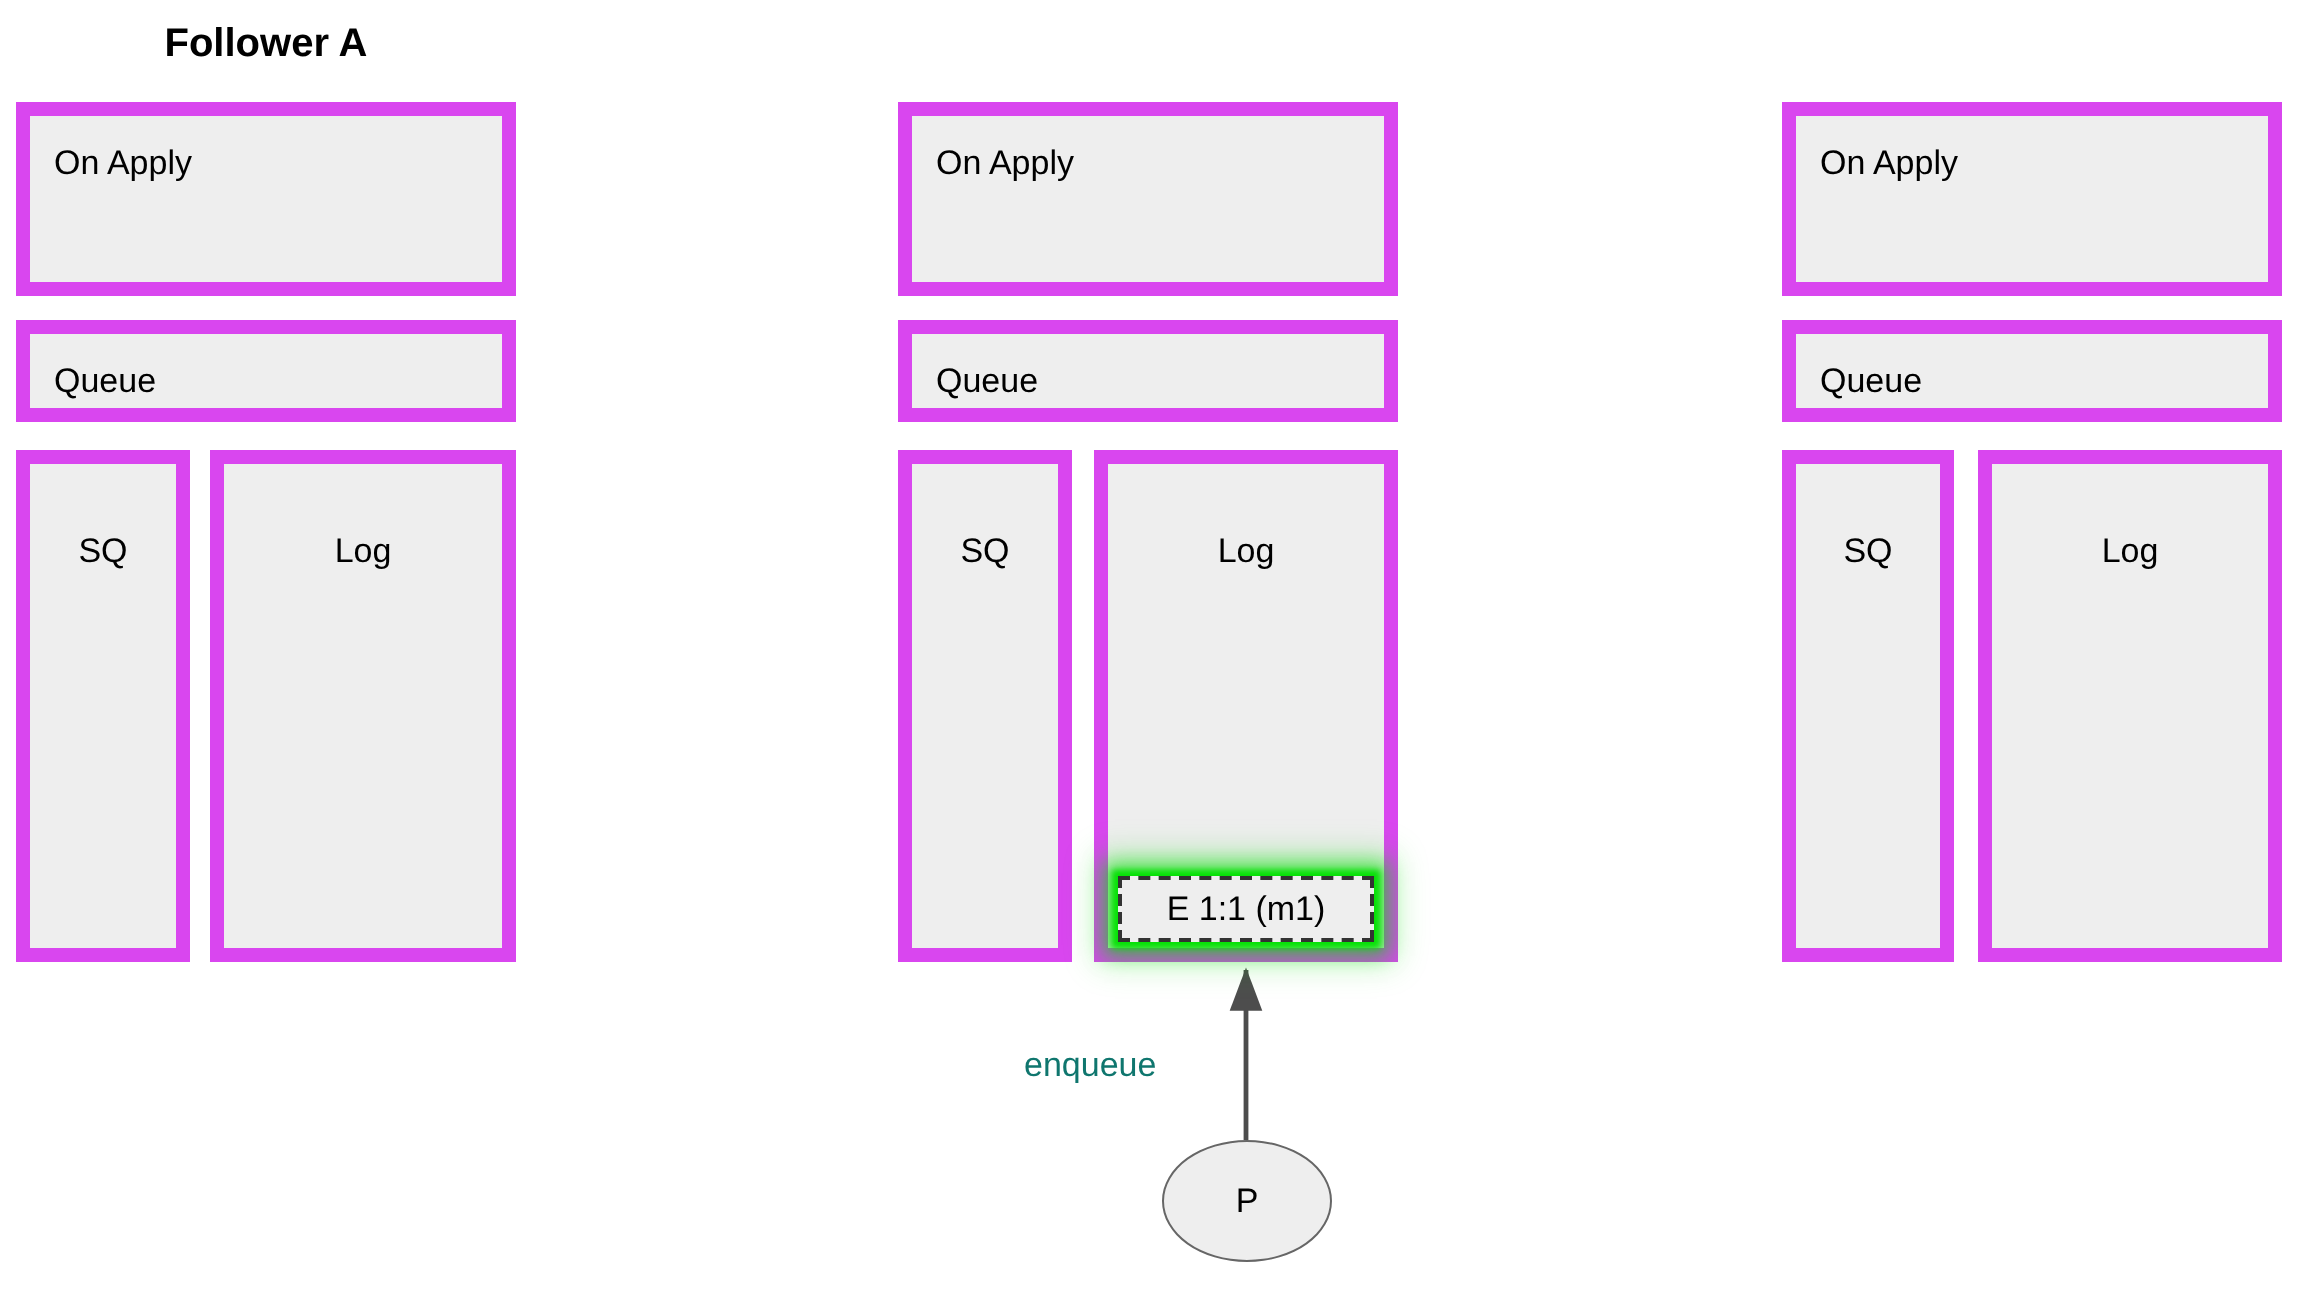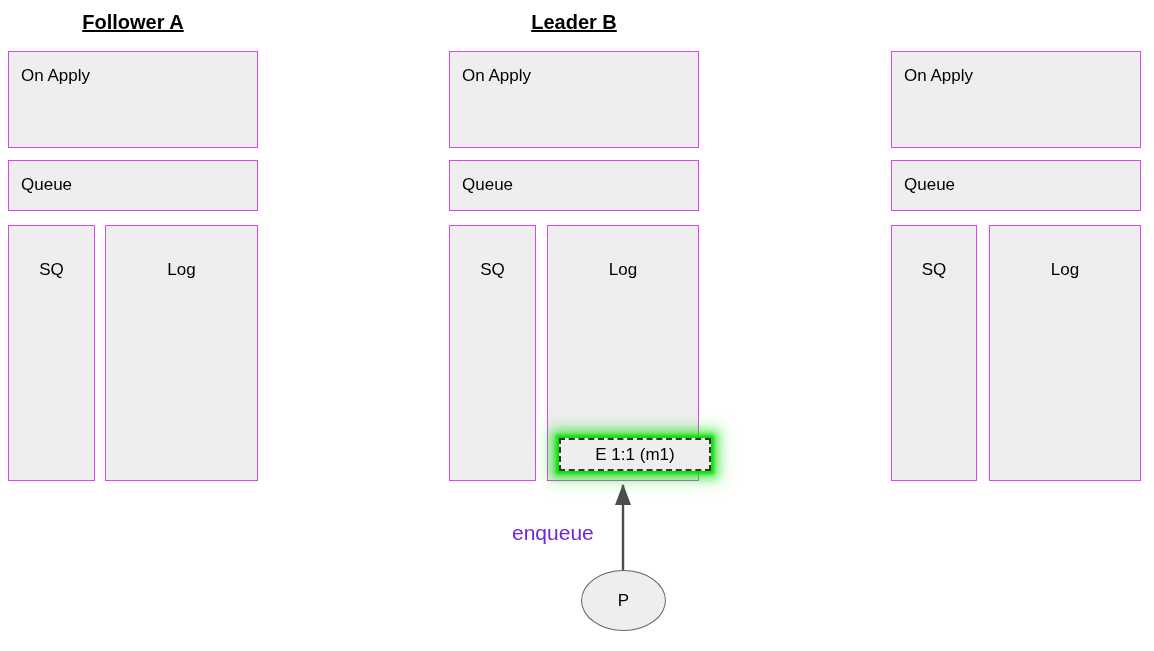--- a/index.html
+++ b/index.html
@@ -24,28 +24,27 @@
 
   
   .col-title {
     position: absolute;
     font-size: 20px;
     font-weight: bold;
     color: #000000;
     text-align: center;
     white-space: nowrap;
     line-height: 24px;
-    text-decoration: underline;
   }
 
   
   .dbox {
     position: absolute;
     background: #eeeeee;
-    border: 1px solid #d946ef;
+    border: 7px solid #d946ef;
     box-sizing: border-box;
   }
   .dbox > .blabel {
     position: absolute;
     font-size: 17px;
     color: #000000;
     line-height: 20px;
     white-space: nowrap;
   }
   
@@ -90,22 +89,22 @@
     display: flex;
     align-items: center;
     justify-content: center;
     font-size: 17px;
     color: #000000;
   }
 
   
   .edge-label {
     position: absolute;
-    font-size: 21px;
-    color: #6d28d9;
+    font-size: 17px;
+    color: #0f766e;
     white-space: nowrap;
     line-height: 20px;
   }
 
   svg.edge-layer {
     position: absolute;
     left: 0; top: 0;
     width: 1154px;
     height: 651px;
     overflow: visible;
@@ -137,39 +136,38 @@
   </div>
 
   <div class="dbox" style="left:8px; top:225px; width:87px; height:256px;">
     <span class="blabel lbl-center">SQ</span>
   </div>
 
   <div class="dbox" style="left:105px; top:225px; width:153px; height:256px;">
     <span class="blabel lbl-center">Log</span>
   </div>
 
-  <div class="col-title" style="left:449px; top:10px; width:250px;">Leader B</div>
 
   <div class="dbox" style="left:449px; top:51px; width:250px; height:97px;">
     <span class="blabel lbl-left">On Apply</span>
   </div>
 
   <div class="dbox" style="left:449px; top:160px; width:250px; height:51px;">
     <span class="blabel lbl-left">Queue</span>
   </div>
 
   <div class="dbox" style="left:449px; top:225px; width:87px; height:256px;">
     <span class="blabel lbl-center">SQ</span>
   </div>
 
   <div class="dbox" style="left:547px; top:225px; width:152px; height:256px;">
     <span class="blabel lbl-center">Log</span>
   </div>
 
-  <div class="entry" style="left:559px; top:438px; width:152px; height:33px;">E 1:1 (m1)</div>
+  <div class="entry" style="left:559px; top:438px; width:128px; height:33px;">E 1:1 (m1)</div>
 
 
   <div class="dbox" style="left:891px; top:51px; width:250px; height:97px;">
     <span class="blabel lbl-left">On Apply</span>
   </div>
 
   <div class="dbox" style="left:891px; top:160px; width:250px; height:51px;">
     <span class="blabel lbl-left">Queue</span>
   </div>
 

